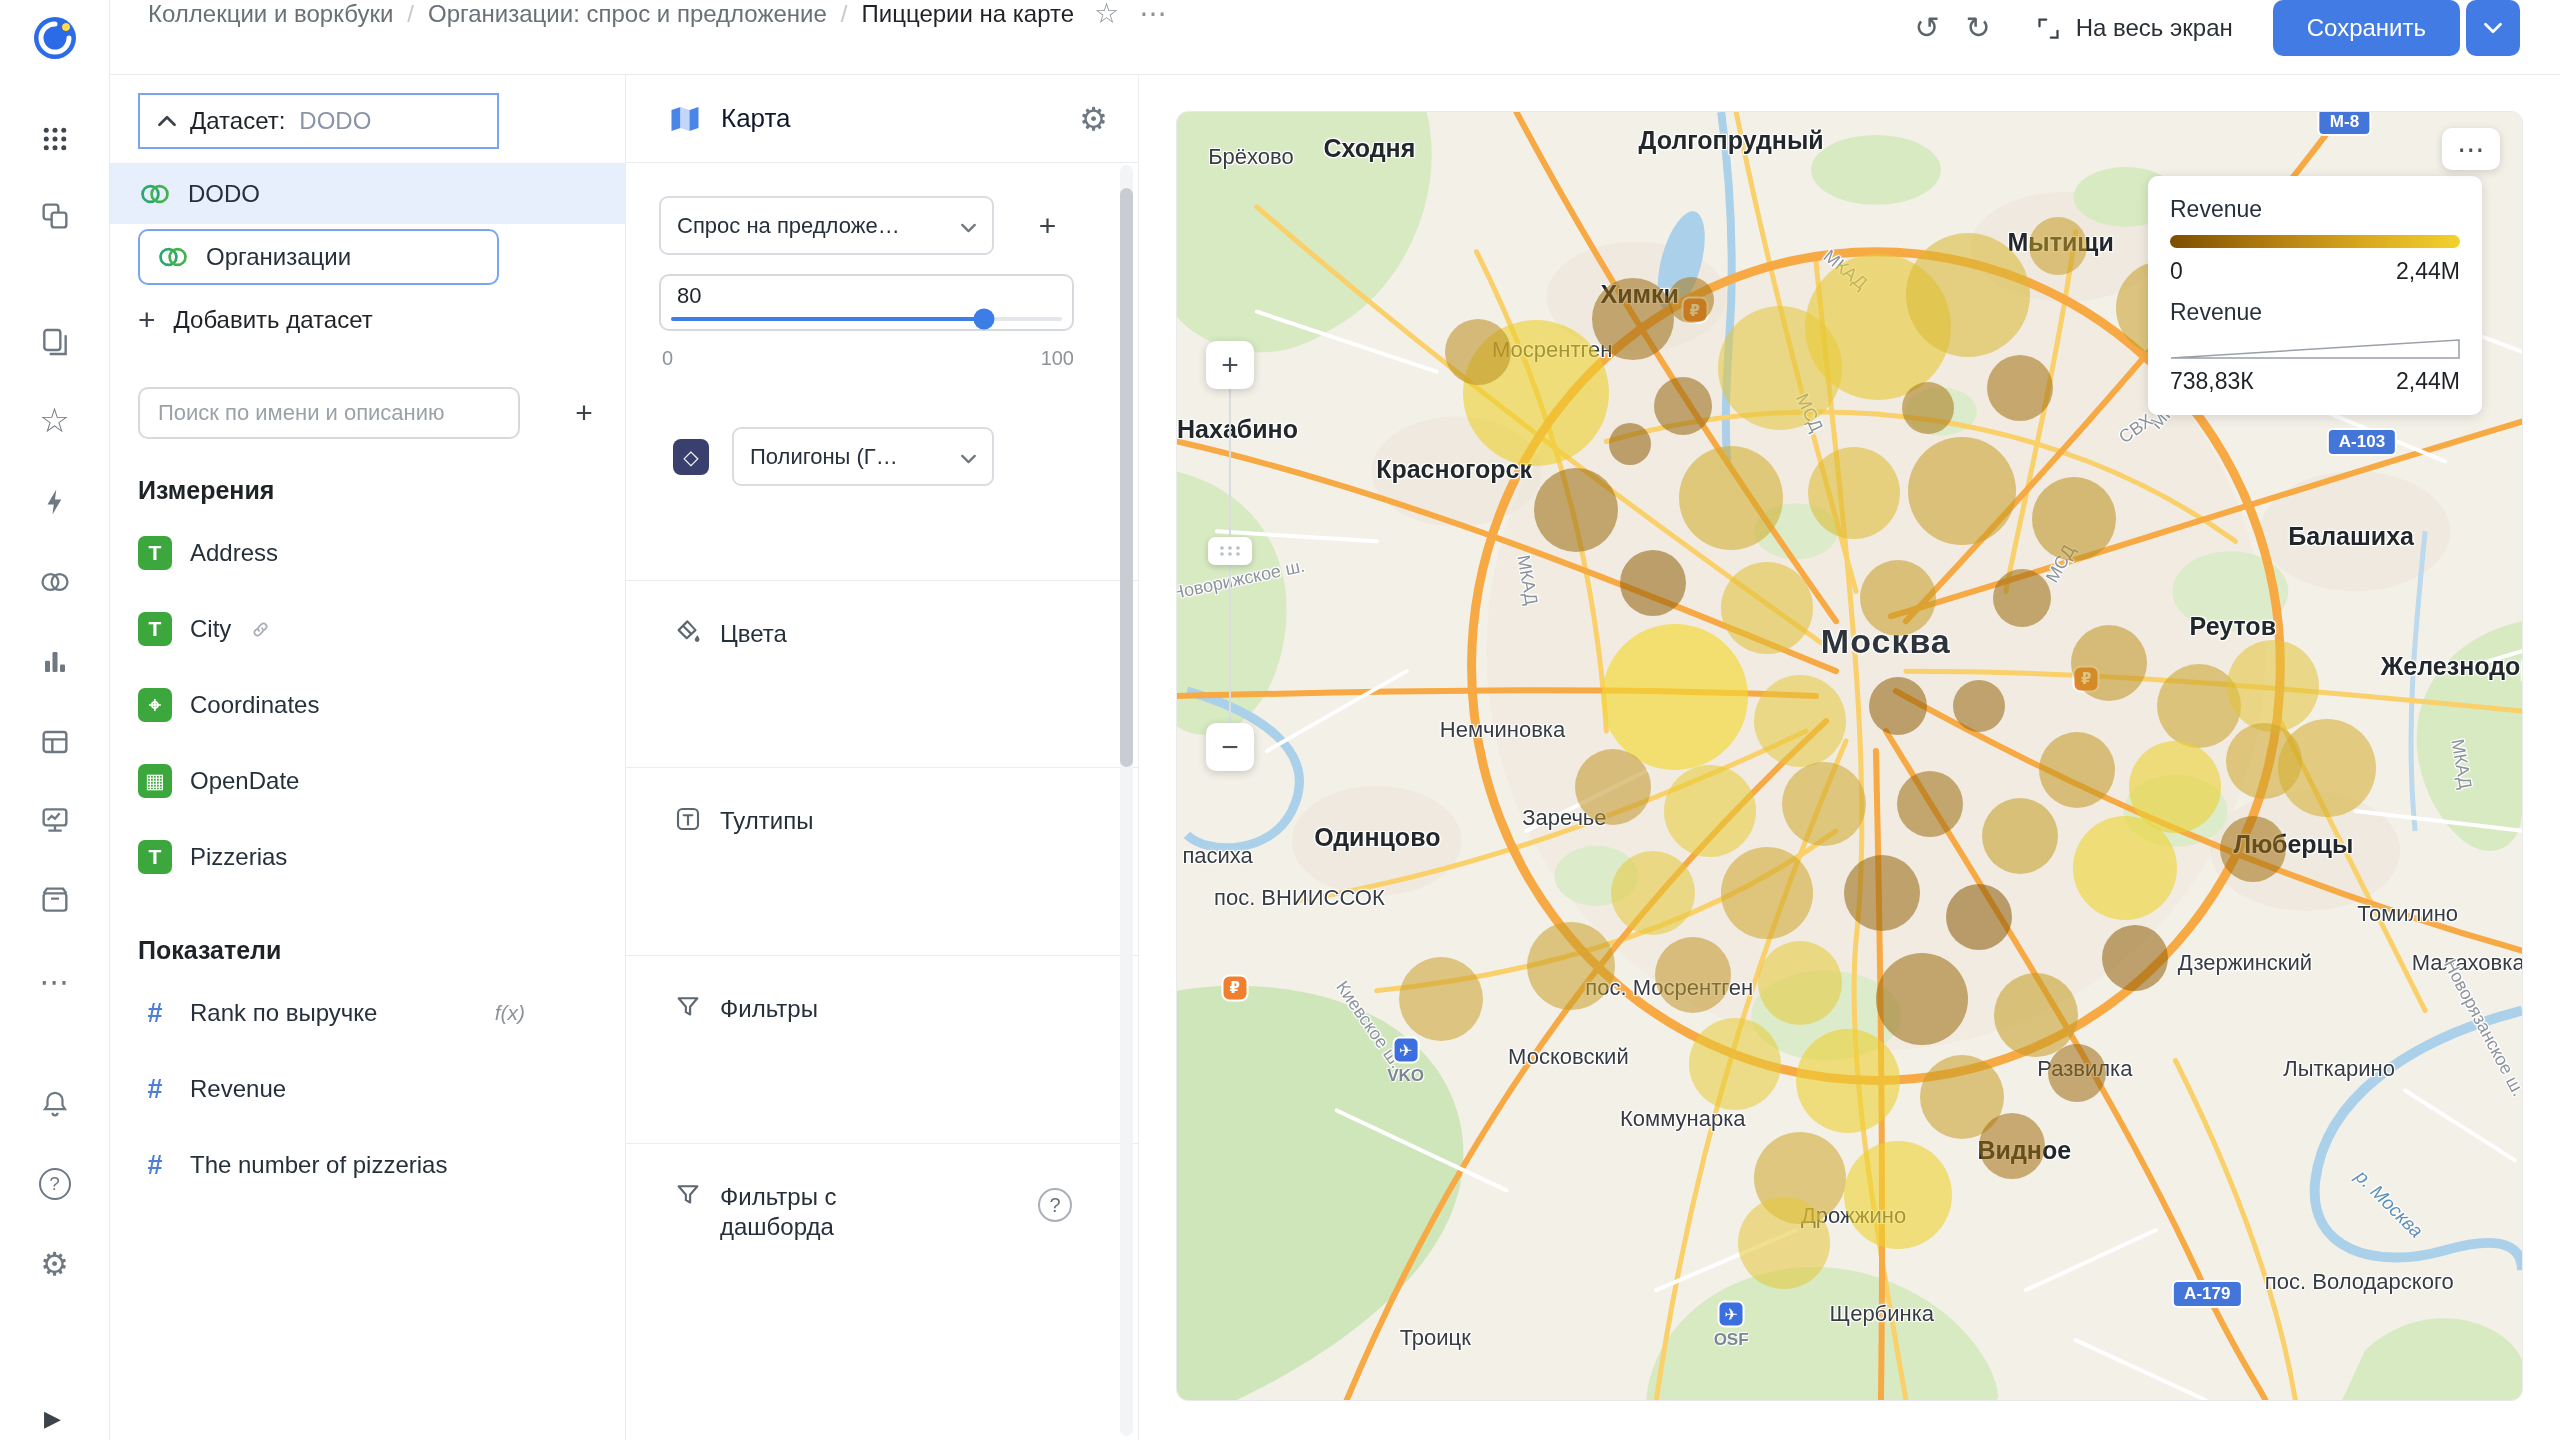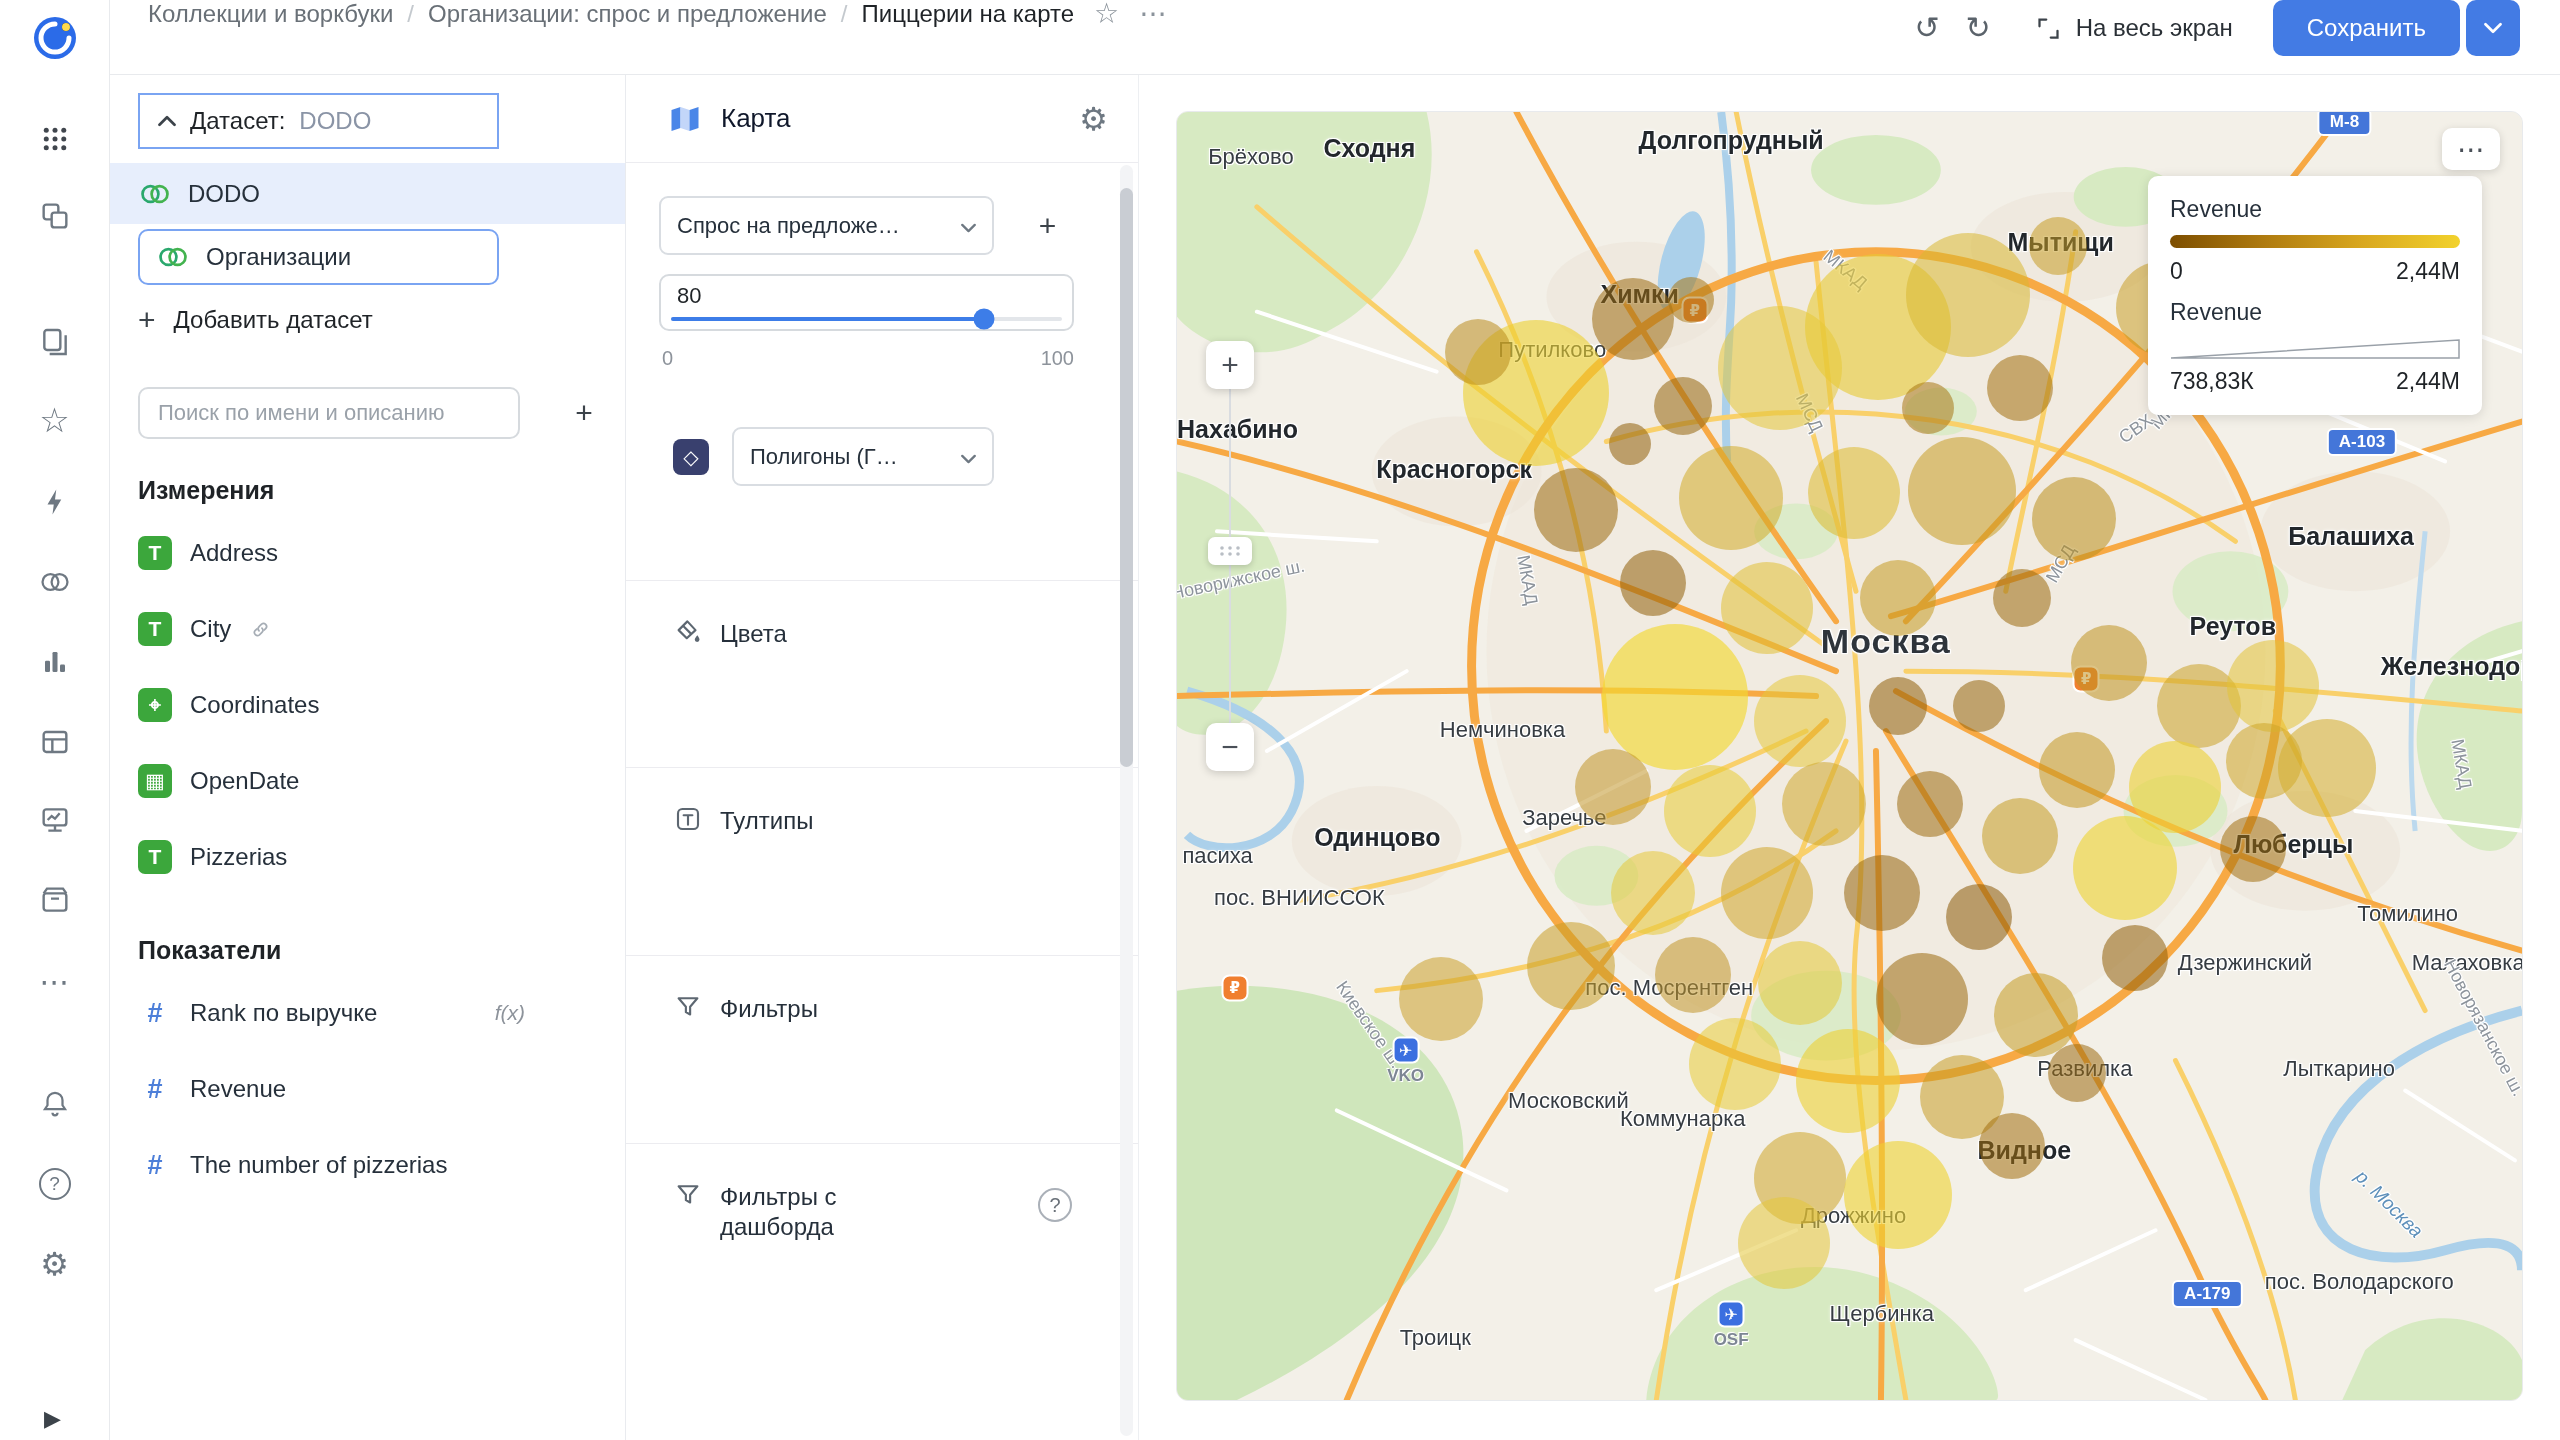--- a/index.html
+++ b/index.html
@@ -480,38 +480,38 @@
         <path d="M1150 300 1270 350"></path>
     </g>
   </svg>
 
   <div id="mapLabels">
       <div class="lbl city" style="left: 14.3%; top: 2.8%; transform: translate(-50%, -50%);">Сходня</div>
       <div class="lbl city" style="left: 41.2%; top: 2.2%; transform: translate(-50%, -50%);">Долгопрудный</div>
       <div class="lbl town" style="left: 5.5%; top: 3.5%; transform: translate(-50%, -50%);">Брёхово</div>
       <div class="lbl city" style="left: 65.7%; top: 10.1%; transform: translate(-50%, -50%);">Мытищи</div>
       <div class="lbl city" style="left: 34.4%; top: 14.1%; transform: translate(-50%, -50%);">Химки</div>
-      <div class="lbl town" style="left: 27.9%; top: 18.5%; transform: translate(-50%, -50%);">Путилково</div>
+      <div class="lbl town" style="left: 27.9%; top: 18.5%; transform: translate(-50%, -50%);">Мосрентген</div>
       <div class="lbl city" style="left: 4.5%; top: 24.6%; transform: translate(-50%, -50%);">Нахабино</div>
       <div class="lbl city" style="left: 20.6%; top: 27.7%; transform: translate(-50%, -50%);">Красногорск</div>
       <div class="lbl city" style="left: 87.3%; top: 32.9%; transform: translate(-50%, -50%);">Балашиха</div>
       <div class="lbl city" style="left: 78.5%; top: 39.9%; transform: translate(-50%, -50%);">Реутов</div>
       <div class="lbl city" style="left: 89.5%; top: 43%; transform: translate(0px, -50%);">Железнодорожный</div>
       <div class="lbl big" style="left: 52.7%; top: 41.1%; transform: translate(-50%, -50%);">Москва</div>
       <div class="lbl town" style="left: 24.2%; top: 48%; transform: translate(-50%, -50%);">Немчиновка</div>
       <div class="lbl city" style="left: 14.9%; top: 56.3%; transform: translate(-50%, -50%);">Одинцово</div>
       <div class="lbl town" style="left: 28.8%; top: 54.8%; transform: translate(-50%, -50%);">Заречье</div>
       <div class="lbl town" style="left: 0.4%; top: 57.8%; transform: translate(0px, -50%);">пасиха</div>
       <div class="lbl town" style="left: 9.1%; top: 61%; transform: translate(-50%, -50%);">пос. ВНИИССОК</div>
       <div class="lbl city" style="left: 83%; top: 56.8%; transform: translate(-50%, -50%);">Люберцы</div>
       <div class="lbl town" style="left: 91.5%; top: 62.3%; transform: translate(-50%, -50%);">Томилино</div>
       <div class="lbl town" style="left: 79.4%; top: 66.1%; transform: translate(-50%, -50%);">Дзержинский</div>
       <div class="lbl town" style="left: 96%; top: 66.1%; transform: translate(-50%, -50%);">Малаховка</div>
       <div class="lbl town" style="left: 36.6%; top: 68%; transform: translate(-50%, -50%);">пос. Мосрентген</div>
-      <div class="lbl town" style="left: 29.1%; top: 73.4%; transform: translate(-50%, -50%); margin-top: 44px;">Московский</div>
+      <div class="lbl town" style="left: 29.1%; top: 73.4%; transform: translate(-50%, -50%);">Московский</div>
       <div class="lbl town" style="left: 67.5%; top: 74.3%; transform: translate(-50%, -50%);">Развилка</div>
       <div class="lbl town" style="left: 86.4%; top: 74.3%; transform: translate(-50%, -50%);">Лыткарино</div>
       <div class="lbl town" style="left: 37.6%; top: 78.2%; transform: translate(-50%, -50%);">Коммунарка</div>
       <div class="lbl city" style="left: 63%; top: 80.6%; transform: translate(-50%, -50%);">Видное</div>
       <div class="lbl town" style="left: 50.3%; top: 85.7%; transform: translate(-50%, -50%);">Дрожжино</div>
       <div class="lbl town" style="left: 52.4%; top: 93.3%; transform: translate(-50%, -50%);">Щербинка</div>
       <div class="lbl town" style="left: 19.2%; top: 95.2%; transform: translate(-50%, -50%);">Троицк</div>
       <div class="lbl town" style="left: 87.9%; top: 90.8%; transform: translate(-50%, -50%);">пос. Володарского</div>
       <div class="lbl road" style="left: 49.7%; top: 12.3%; transform: translate(-50%, -50%) rotate(40deg);">МКАД</div>
       <div class="lbl road" style="left: 26%; top: 36.3%; transform: translate(-50%, -50%) rotate(80deg);">МКАД</div>

